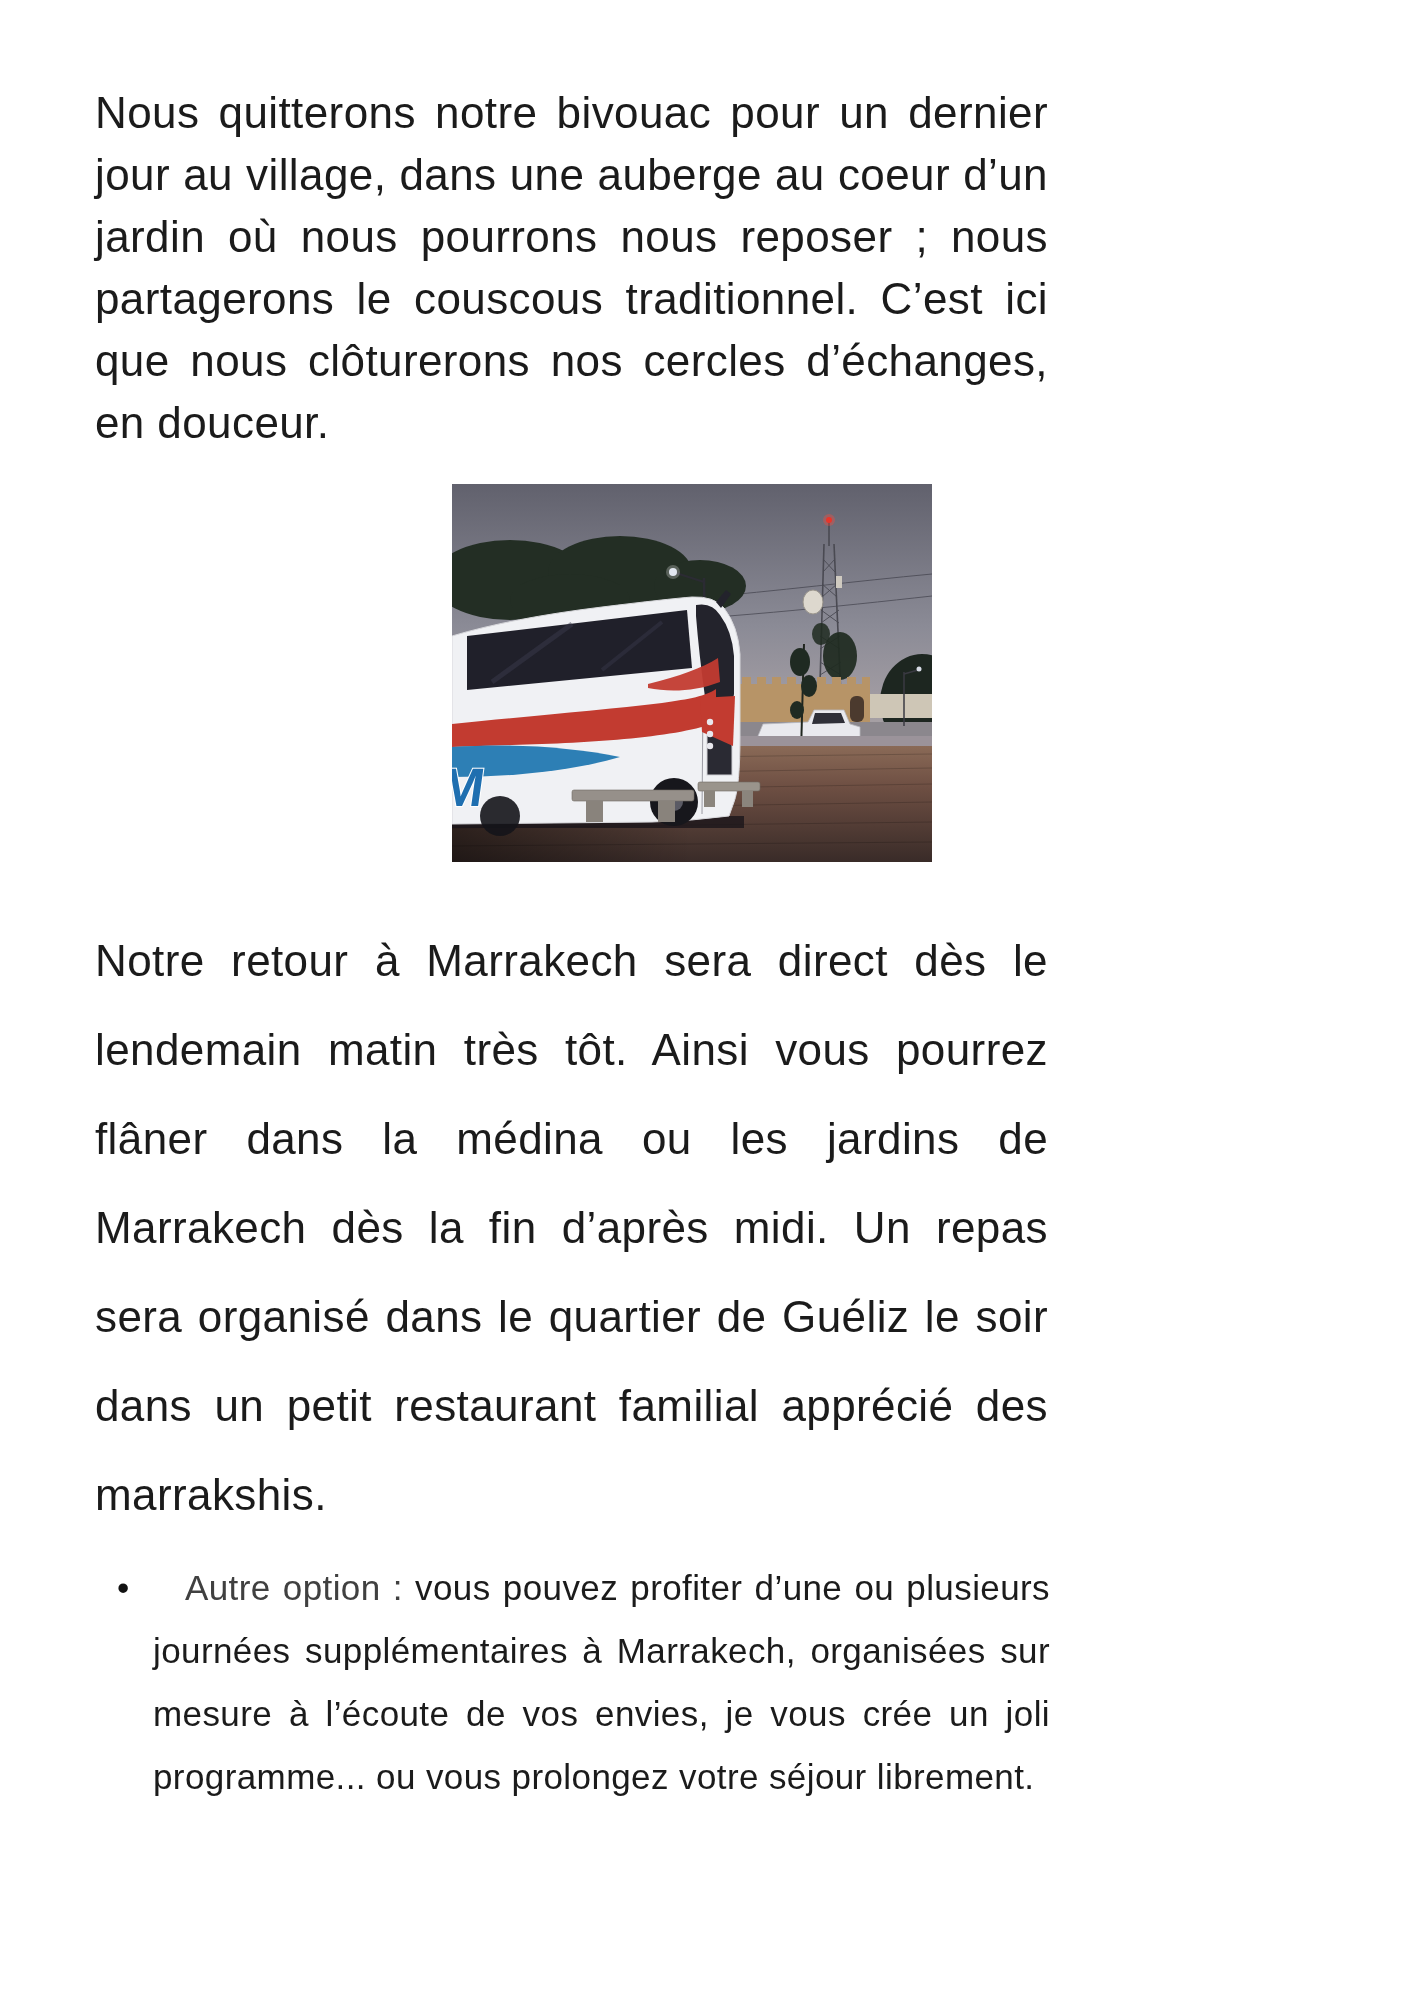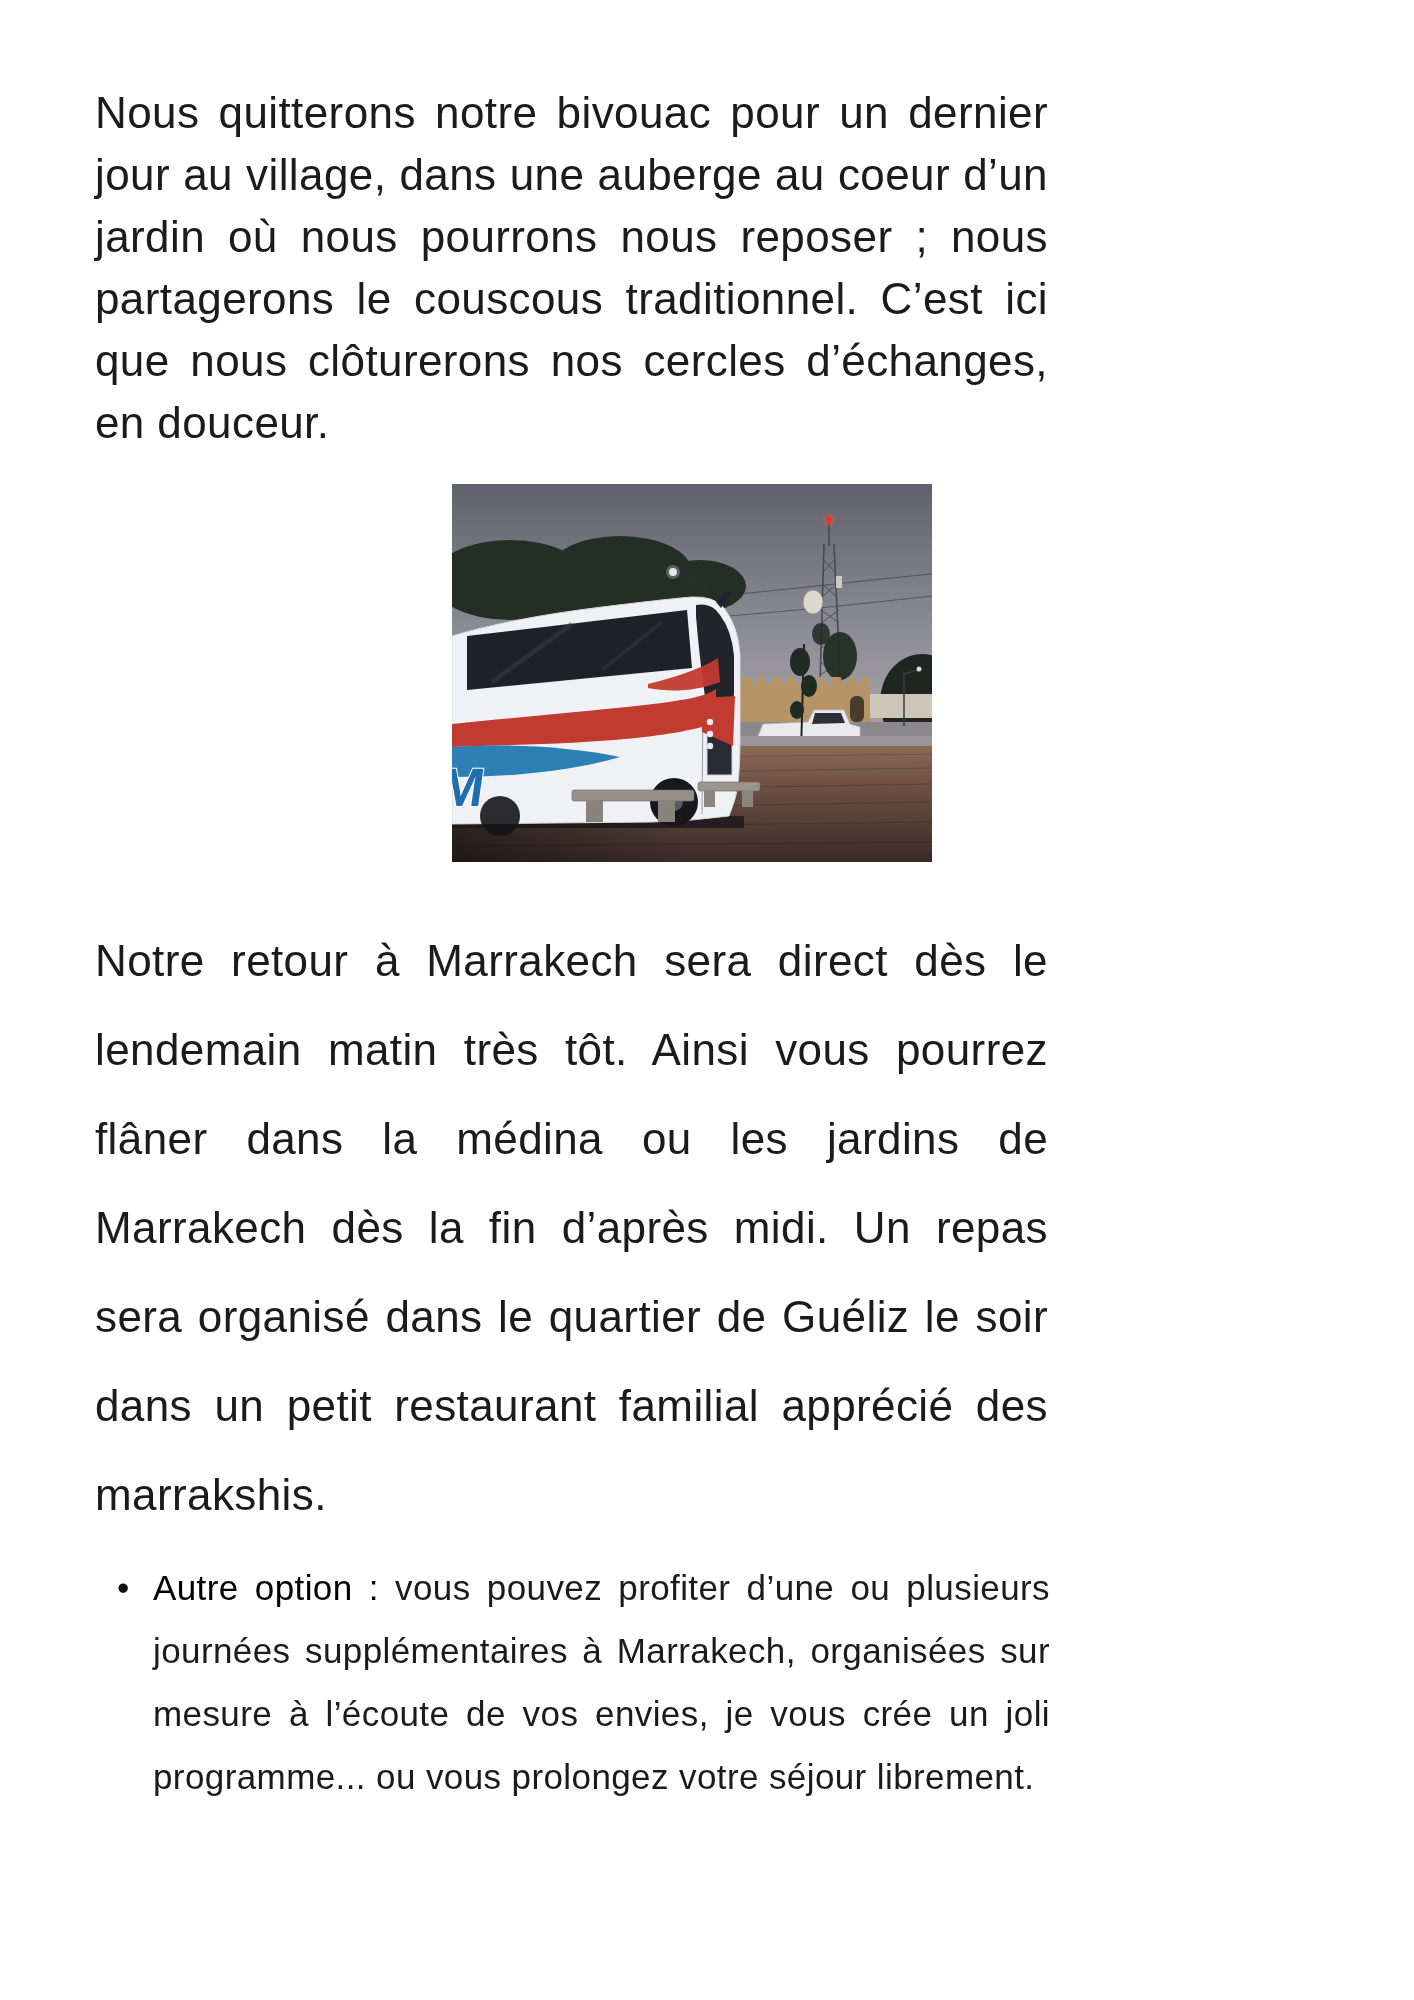--- a/index.html
+++ b/index.html
@@ -57,21 +57,22 @@
   }
   .bullet-text {
     flex: 1 1 auto;
     font-size: 35px;
     line-height: 63px;
     letter-spacing: 0.4px;
     text-align: justify;
     font-weight: 400;
   }
   .lead-orange {
-    color: #000000;
+    color: #404040;
+    margin-left: 32px;
   }
 </style>
 </head>
 <body>
 
 <div class="para" id="p1">
   <p>Nous quitterons notre bivouac pour un dernier jour au village, dans une auberge au coeur d’un jardin où nous pourrons nous reposer ; nous partagerons le couscous traditionnel. C’est ici que nous clôturerons nos cercles d’échanges, en douceur.</p>
 </div>
 
 <div class="photo-frame">

